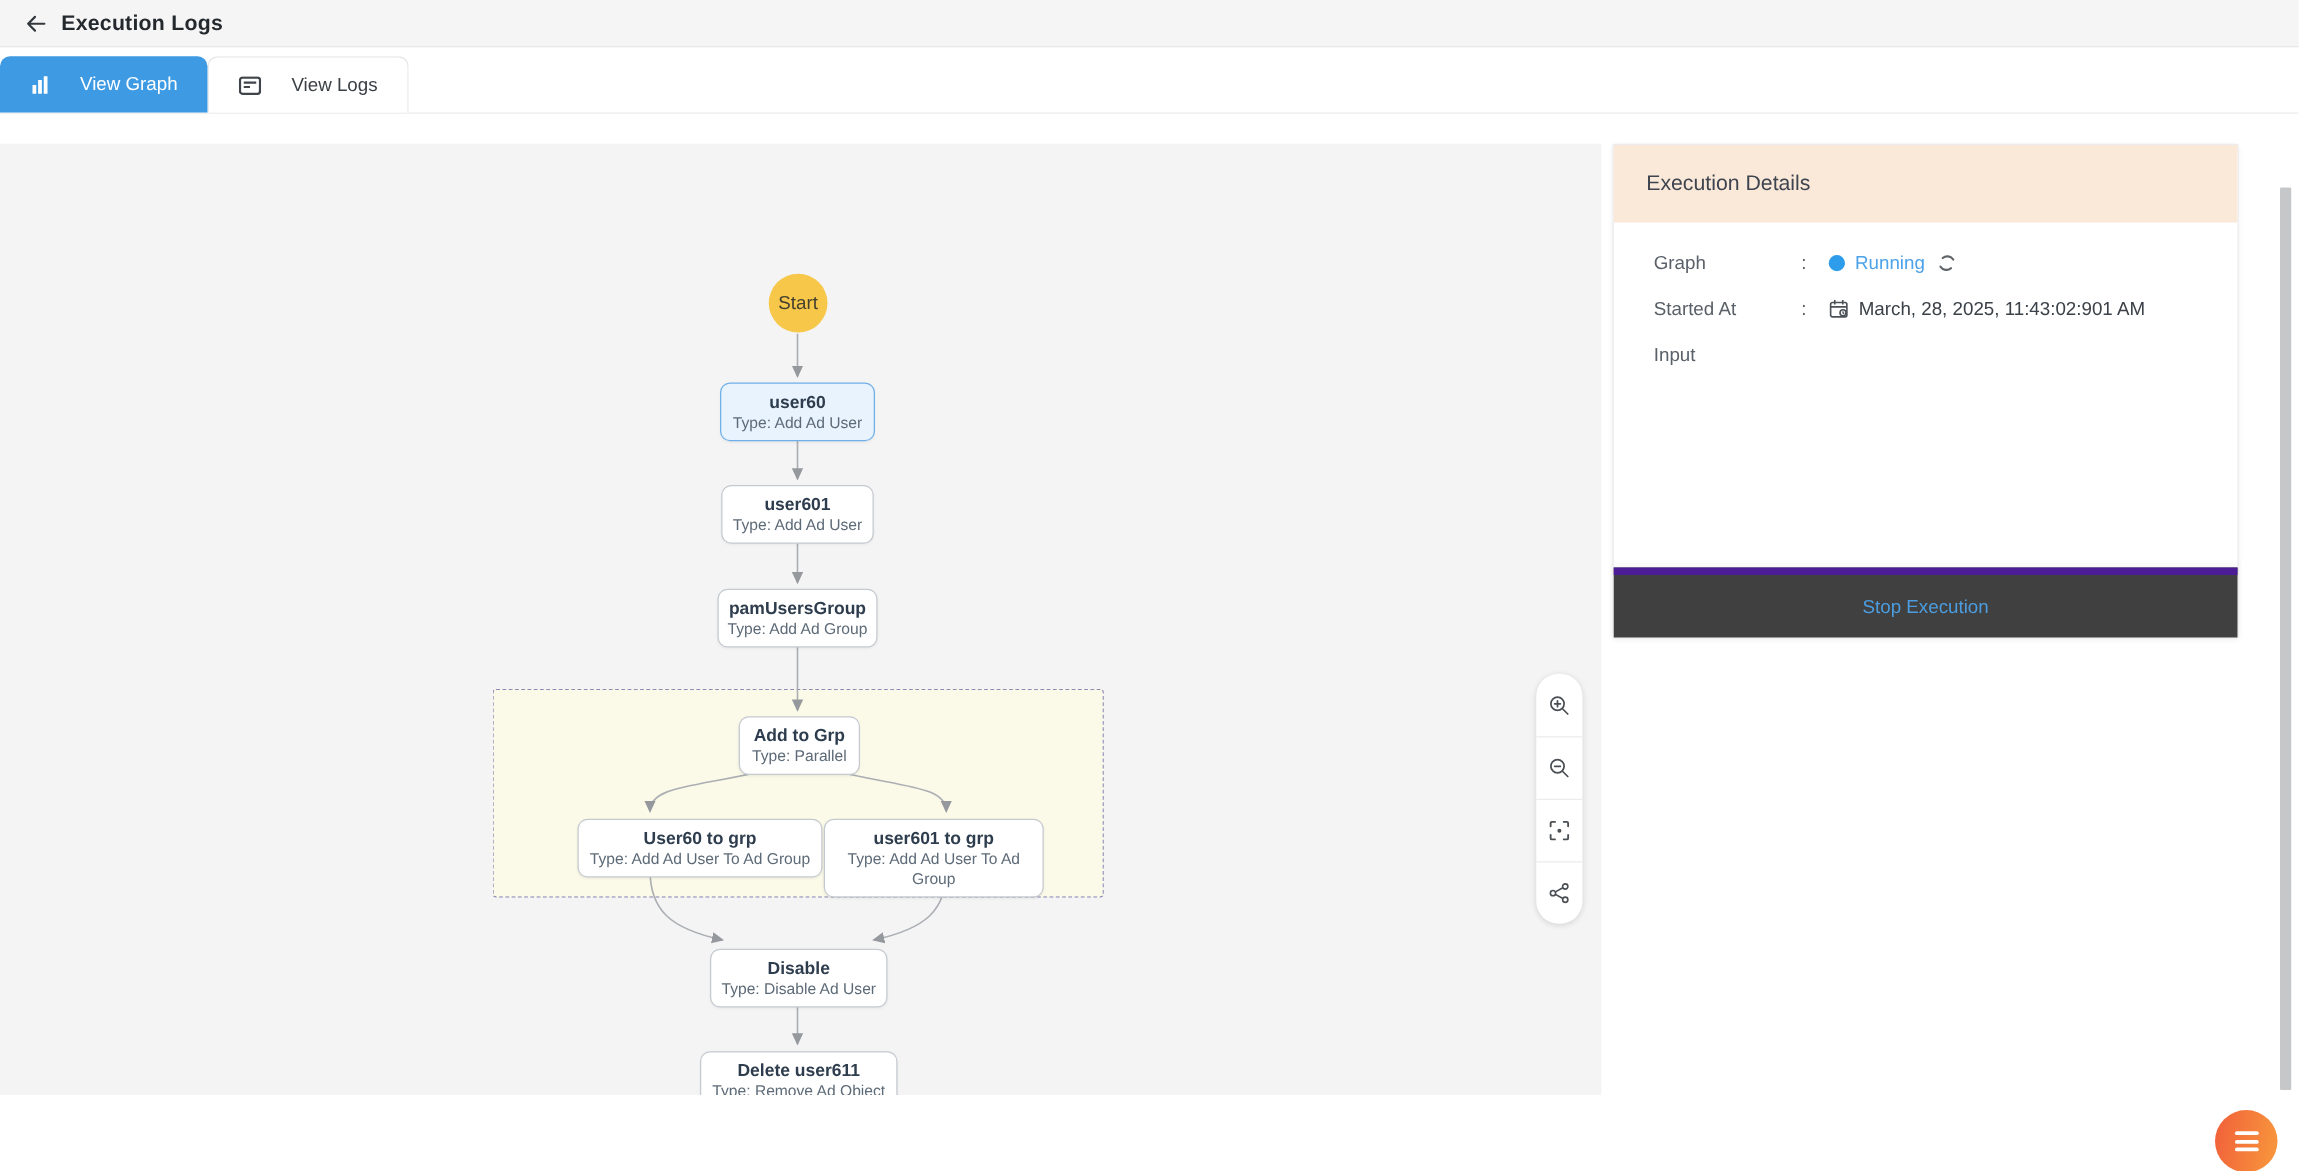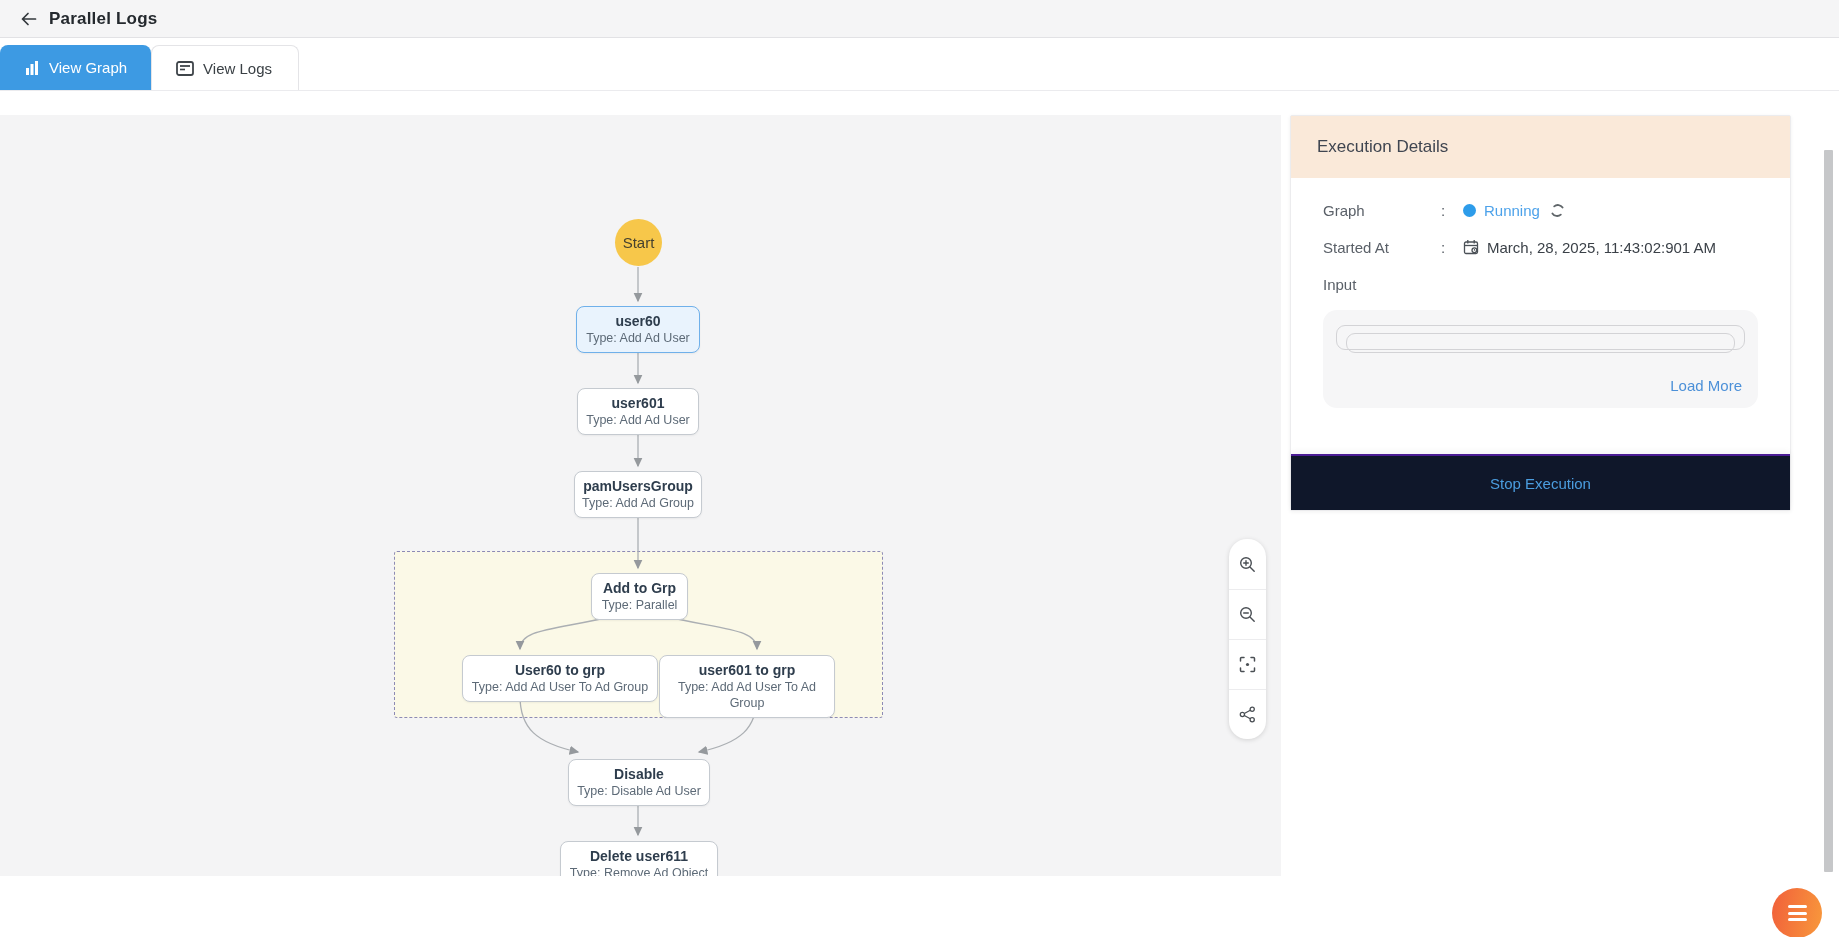--- a/index.html
+++ b/index.html
@@ -12,21 +12,21 @@
     background:#f5f5f6; border-bottom:1px solid #e2e2e5;
     display:flex; align-items:center; padding-left:17px; }
   .back-btn { display:inline-flex; align-items:center; justify-content:center;
     width:24px; height:24px; cursor:pointer; margin-right:8px; color:#33383d; }
   .page-title { font-size:17px; font-weight:700; color:#24292e; letter-spacing:.2px; }
 
   
   .tabrow { position:absolute; left:0; top:38px; width:1839px; height:53px;
     background:#ffffff; border-bottom:1px solid #ebebee;
     display:flex; align-items:flex-end; }
-  .tab { height:45px; display:flex; align-items:center; gap:9px;
+  .tab { height:45px; display:flex; align-items:center; gap:24px;
     padding:0 24px; border-radius:8px 8px 0 0; cursor:pointer;
     font-size:15px; }
   .tab.active { background:#3d9ae3; color:#ffffff; min-width:145px; }
   .tab.inactive { background:#ffffff; color:#3a4045;
     border:1px solid #e4e4e7; border-bottom:none; min-width:148px; }
   .tab .tab-icon { display:inline-flex; }
 
   
   .canvas { position:absolute; left:0; top:115px; width:1281px; height:761px;
     background:#f4f4f5; overflow:hidden; }
@@ -81,21 +81,21 @@
   .cal-icon { display:inline-flex; color:#4b5157; margin-right:8px; }
   .pvalue { font-size:15px; color:#3b4148; }
   .skeleton-card { margin-top:13px; background:#f6f6f7; border-radius:14px;
     height:98px; padding:15px 13px 0; position:relative; }
   .skel-bar { border:1px solid #d3d3d6; border-radius:9px; background:transparent; }
   .skel-bar.outer { height:25px; }
   .skel-bar.inner { height:20px; margin:-17px 10px 0; }
   .load-more { position:absolute; right:16px; bottom:14px; font-size:15px;
     color:#4c90d8; cursor:pointer; }
   .panel-footer { position:absolute; left:0; bottom:0; width:100%; height:56px;
-    background:#0f172a; border-top:2px solid #4c1d95;
+    background:#404040; border-top:6px solid #4c1d95;
     box-shadow:0 -3px 6px rgba(0,0,0,0.04);
     display:flex; align-items:center; justify-content:center; }
   .stop-btn { font-size:15px; color:#4b9ddf; cursor:pointer; }
 
   
   .scrollbar-track { position:absolute; left:1824px; top:115px; width:9px; height:822px; }
   .scrollbar-thumb { position:absolute; left:0; top:35px; width:9px; height:722px;
     background:#c6c7c9; border-radius:1px; cursor:pointer; }
 
   
@@ -110,21 +110,21 @@
 <body>
 
 <div class="app">
 
   <header class="topbar">
     <span class="back-btn">
       <svg width="20" height="20" viewBox="0 0 20 20" fill="none" stroke="#33383d" stroke-width="1.7" stroke-linecap="round" stroke-linejoin="round">
         <path d="M16.5 10 H3.5 M3.5 10 l5.5 -5.5 M3.5 10 l5.5 5.5"></path>
       </svg>
     </span>
-    <span class="page-title">Parallel Logs</span>
+    <span class="page-title">Execution Logs</span>
   </header>
 
   <div class="tabrow">
     <div class="tab active">
       <span class="tab-icon">
         <svg width="16" height="16" viewBox="0 0 16 16">
           <rect x="2" y="8" width="3" height="7" fill="#ffffff"></rect>
           <rect x="6.5" y="4" width="3" height="11" fill="#ffffff"></rect>
           <rect x="11" y="1" width="3" height="14" fill="#ffffff"></rect>
         </svg>
@@ -268,25 +268,20 @@
             <line x1="1.5" y1="6.5" x2="14.5" y2="6.5"></line>
             <circle cx="11.4" cy="11.2" r="2.4" fill="#ffffff"></circle>
             <path d="M11.4 10 v1.3 l1 .6" stroke-width="1"></path>
           </svg>
         </span>
         <span class="pvalue">March, 28, 2025, 11:43:02:901 AM</span>
       </div>
       <div class="prow">
         <span class="plabel">Input</span>
       </div>
-      <div class="skeleton-card">
-        <div class="skel-bar outer"></div>
-        <div class="skel-bar inner"></div>
-        <div class="load-more">Load More</div>
-      </div>
     </div>
     <div class="panel-footer">
       <span class="stop-btn">Stop Execution</span>
     </div>
   </aside>
 
   <div class="scrollbar-track">
     <div class="scrollbar-thumb"></div>
   </div>
 

